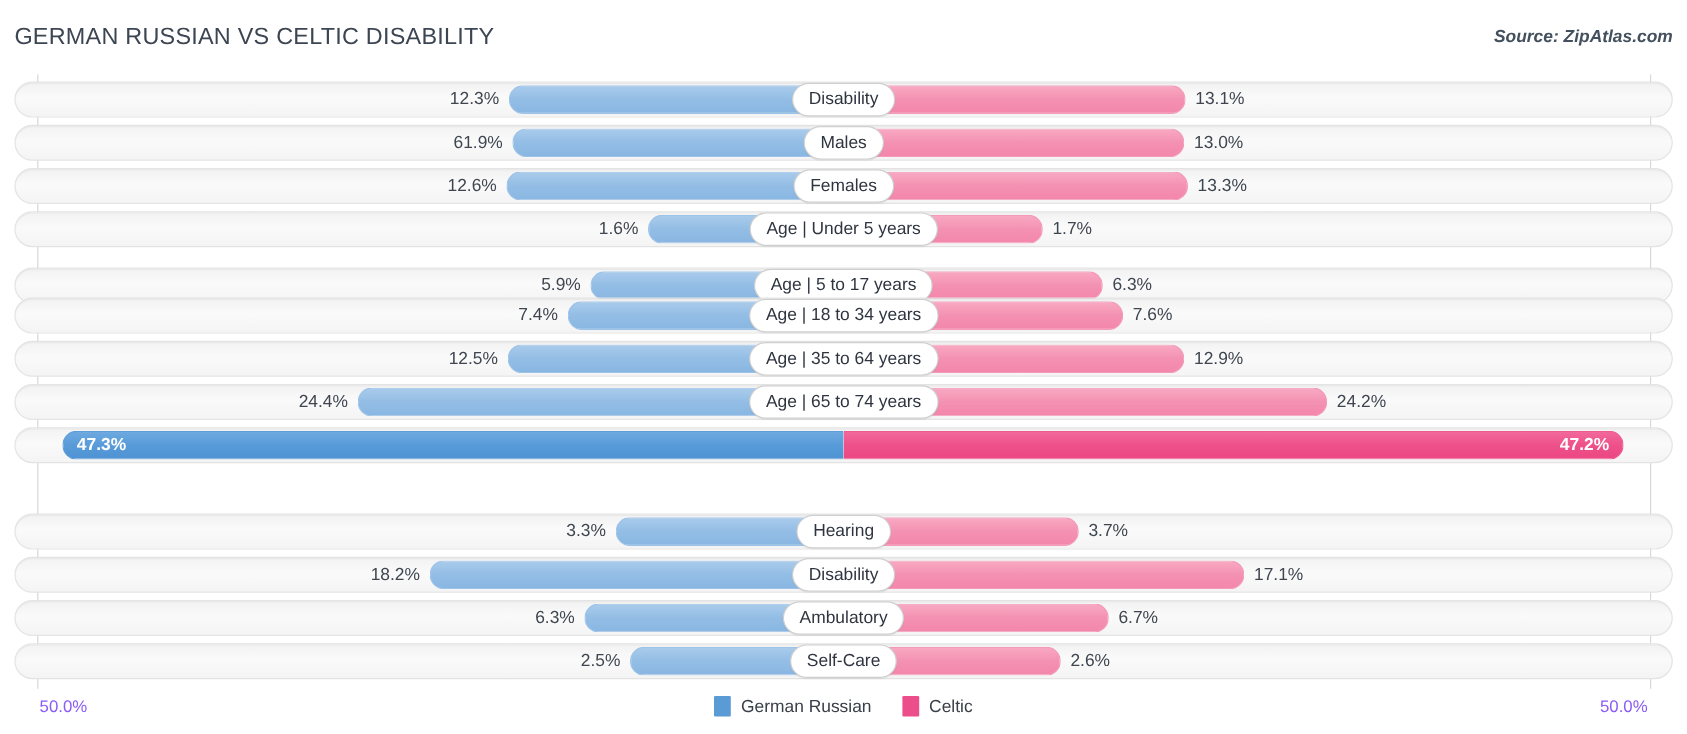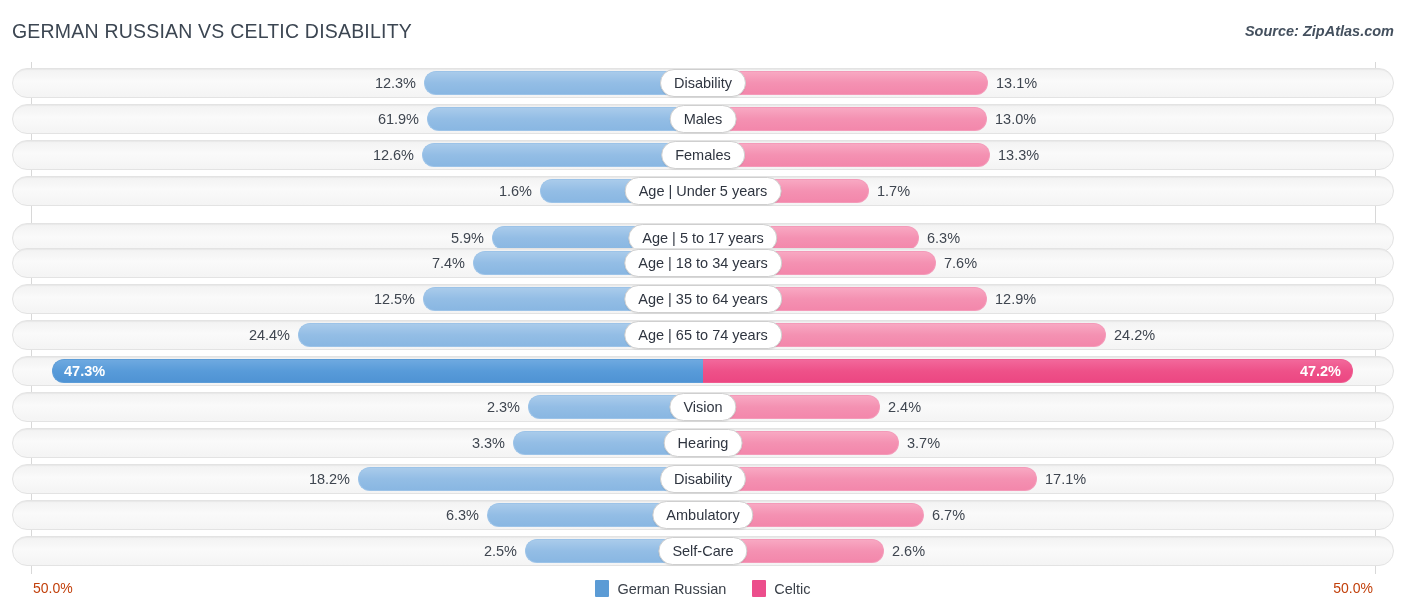--- a/index.html
+++ b/index.html
@@ -156,21 +156,21 @@
     position: absolute;
     left: 0;
     top: 574px;
     width: 1406px;
     height: 38px;
   }
   .axis-min, .axis-max {
     position: absolute;
     top: 6px;
     font-size: 14px;
-    color: #c2410c;
+    color: #8b5cf6;
     white-space: nowrap;
   }
   .axis-min { left: 33px; }
   .axis-max { right: 33px; }
 
   .legend {
     position: absolute;
     left: 0;
     right: 0;
     top: 6px;
@@ -269,28 +269,20 @@
         <div class="val val-left" style="left: 180px; width: 98px;">24.4%</div>
         <div class="val val-right" style="left: 1102px; width: 98px;">24.2%</div>
         <div class="pill" style="left: 691px;">Age | 65 to 74 years</div>
       </div>
       <div class="row" style="top: 294px;">
         <div class="track"></div>
         <div class="bar bar-left hi" style="left: 40px; width: 651px;"></div>
         <div class="bar bar-right hi" style="left: 691px; width: 650px;"></div>
         <div class="val val-left inside" style="left: 52px; width: 90px; text-align: left;">47.3%</div>
         <div class="val val-right inside" style="left: 1239px; width: 90px; text-align: right;">47.2%</div>
-      </div>
-      <div class="row" style="top: 330px;">
-        <div class="track"></div>
-        <div class="bar bar-left" style="left: 516px; width: 175px;"></div>
-        <div class="bar bar-right" style="left: 691px; width: 177px;"></div>
-        <div class="val val-left" style="left: 410px; width: 98px;">2.3%</div>
-        <div class="val val-right" style="left: 876px; width: 98px;">2.4%</div>
-        <div class="pill" style="left: 691px;">Vision</div>
       </div>
       <div class="row" style="top: 366px;">
         <div class="track"></div>
         <div class="bar bar-left" style="left: 501px; width: 190px;"></div>
         <div class="bar bar-right" style="left: 691px; width: 196px;"></div>
         <div class="val val-left" style="left: 395px; width: 98px;">3.3%</div>
         <div class="val val-right" style="left: 895px; width: 98px;">3.7%</div>
         <div class="pill" style="left: 691px;">Hearing</div>
       </div>
       <div class="row" style="top: 402px;">

